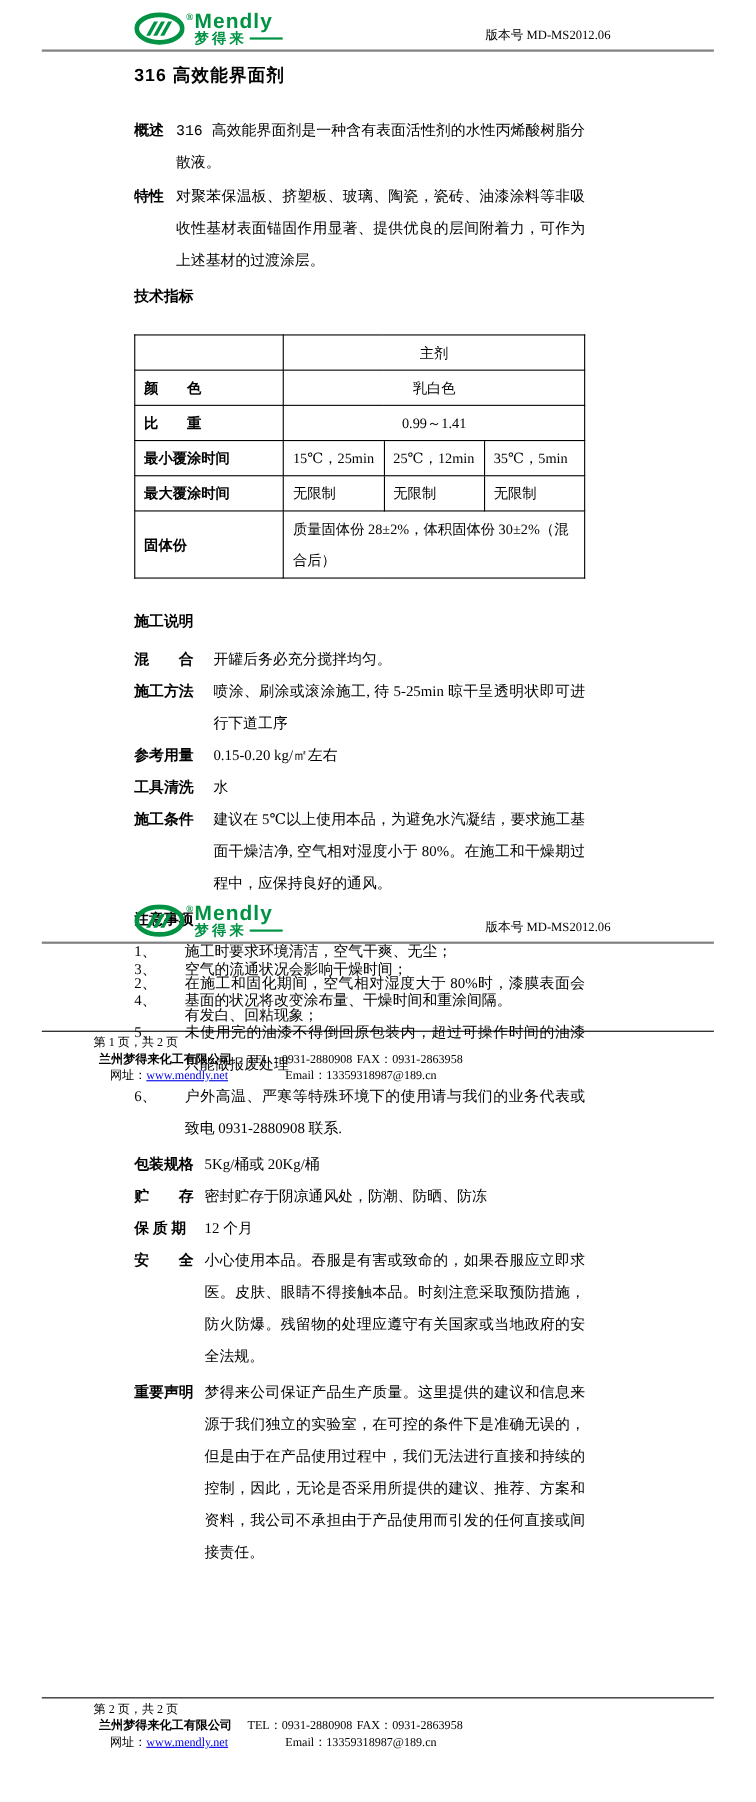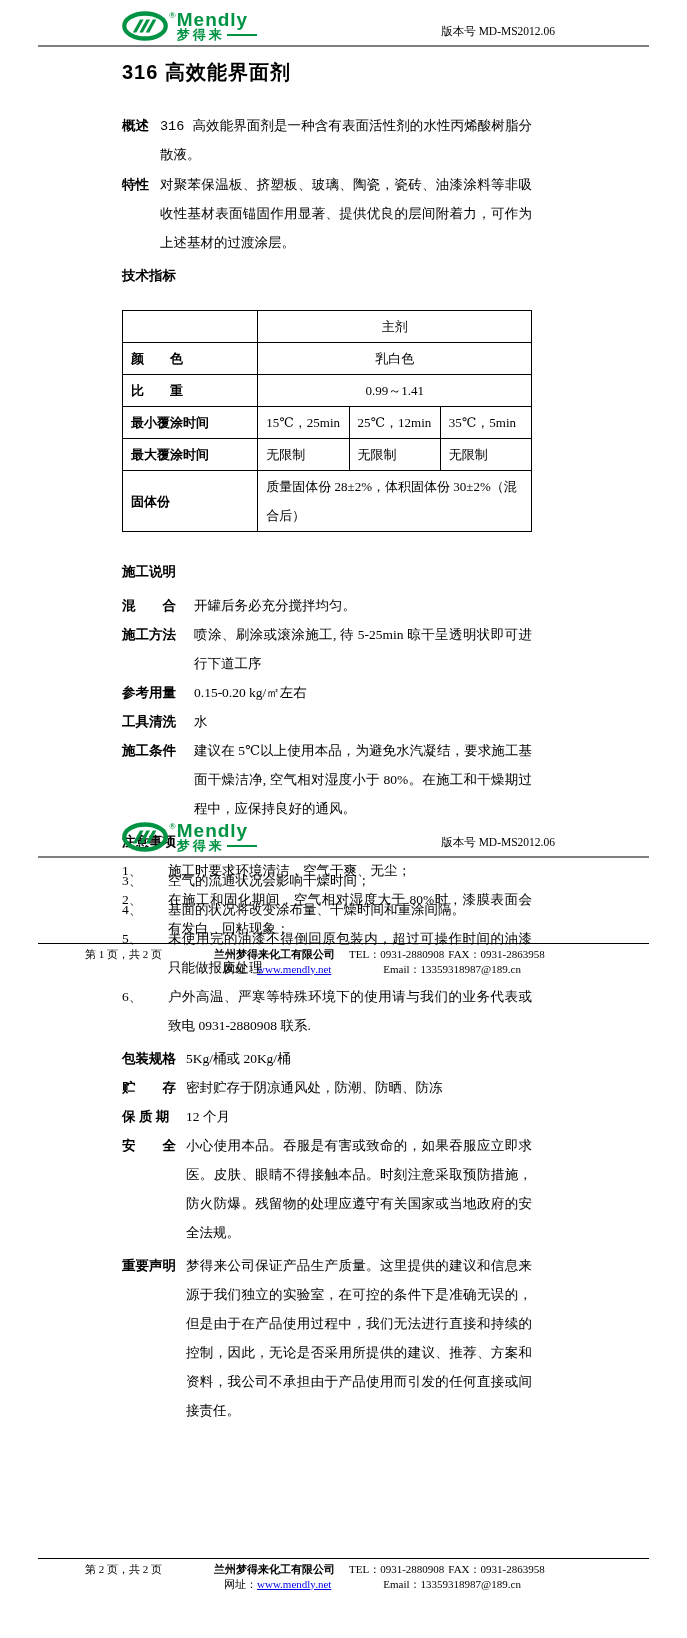--- a/index.html
+++ b/index.html
@@ -25,21 +25,21 @@
   .logo-texts { display:flex; flex-direction:column; }
   .logo-en { color:#009343; font-weight:bold; font-size:19px; line-height:17px;
              font-family:"Liberation Sans","DejaVu Sans",sans-serif; letter-spacing:1px; }
   .logo-cn-row { display:flex; align-items:center; }
   .logo-cn { color:#009343; font-weight:bold; font-size:13px; line-height:14px; letter-spacing:3px;
              font-family:"Liberation Sans","DejaVu Sans",sans-serif; }
   .logo-line { height:2px; background:#009343; width:30px; margin-left:2px; }
   .version { font-size:11.5px; margin-right:94px; padding-bottom:3px; white-space:nowrap; }
 
   
-  .doc-title { margin:12px 122px 0; font-size:20px; font-weight:bold;
+  .doc-title { margin:12px 122px 0; font-size:16px; font-weight:bold;
                font-family:"Liberation Sans","DejaVu Sans",sans-serif; letter-spacing:1px; }
 
   
   .content { margin:0 122px; width:410px; font-size:13.5px; line-height:29px; }
   .kv { display:flex; align-items:flex-start; }
   .kv-label { font-weight:bold; flex:none; white-space:nowrap; }
   .w38 { width:38px; } .w72 { width:72px; } .w64 { width:64px; }
   .kv-text { flex:1; text-align:justify; }
   .sec-heading { font-weight:bold; }
   .note { display:flex; align-items:flex-start; }
@@ -53,21 +53,21 @@
                 font-size:13px; }
   .spec-table td { border:1.4px solid #000; height:25px; padding:1px 8px; }
   .spec-table .c-label { width:135px; font-weight:bold; }
   .spec-table .c-center { text-align:center; }
   .spec-table .c-col { width:91px; }
 
   
   .footer { margin-top:auto; }
   #page1 .footer { padding-bottom:8px; }
   .footer-inner { margin:0 38px; border-top:1.5px solid #000; padding-top:3px;
-                  display:flex; font-size:11px; line-height:15px; }
+                  display:flex; font-size:11px; line-height:15px;flex-direction:column; }
   .f-page { margin-left:47px; white-space:nowrap; }
   .f-block { margin-left:52px; }
   .f-line1 { display:flex; }
   .f-company { font-weight:bold; }
   .f-tel { margin-left:14px; } .f-fax { margin-left:4px; }
   .f-line2 { display:flex; padding-left:10px; }
   .f-email { margin-left:52px; }
   .link { color:#0000ee; text-decoration:underline; cursor:pointer; }
 </style>
 </head>

